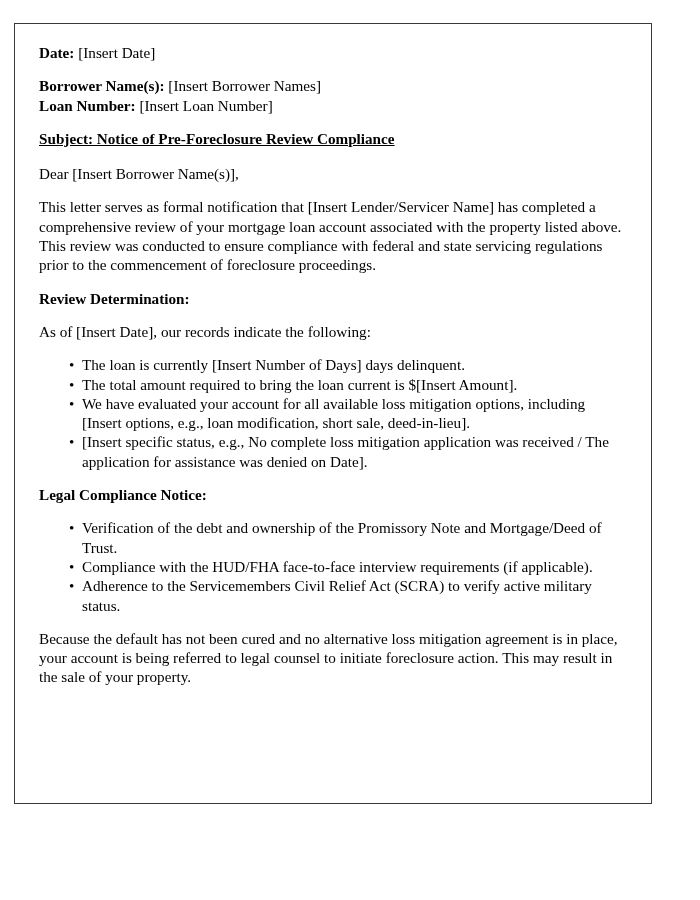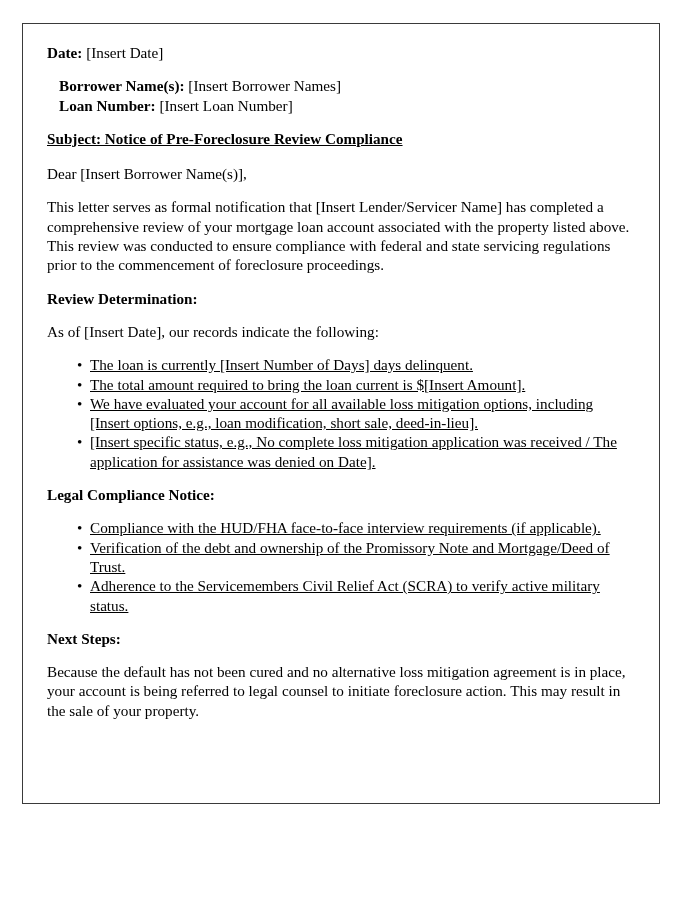--- a/index.html
+++ b/index.html
@@ -10,21 +10,21 @@
   }
   body {
     width: 700px;
     height: 900px;
     overflow: hidden;
     font-family: "Liberation Serif", "DejaVu Serif", serif;
     color: #000000;
   }
   #page-frame {
     position: absolute;
-    left: 22px;
+    left: 14px;
     top: 23px;
     width: 638px;
     height: 781px;
     border: 1px solid #3a3a3a;
     box-sizing: border-box;
     background: #ffffff;
     overflow: hidden;
   }
   #doc-body {
     position: absolute;
@@ -32,21 +32,21 @@
     top: 19px;
     width: 586px;
     font-size: 15.2px;
     line-height: 19.3px;
     text-align: left;
   }
   .blk {
     margin: 0 0 14px 0;
   }
   .tight-group {
-    margin: 0 0 14px 12px;
+    margin: 0 0 14px 0;
   }
   .tight-group .line {
     margin: 0;
   }
   .b {
     font-weight: bold;
   }
   .heading {
     font-weight: bold;
     margin: 0 0 14px 0;
@@ -58,21 +58,20 @@
   }
   ul.doc-list {
     list-style: none;
     margin: 0 0 14px 0;
     padding: 0;
   }
   ul.doc-list > li {
     position: relative;
     padding-left: 43px;
     margin: 0 0 0 0;
-    text-decoration: underline;
   }
   ul.doc-list > li::before {
     content: "\2022";
     position: absolute;
     left: 30px;
     top: 0;
     font-size: 15.2px;
     line-height: 19.3px;
   }
 </style>
@@ -111,25 +110,24 @@
         <li>The loan is currently [Insert Number of Days] days delinquent.</li>
         <li>The total amount required to bring the loan current is $[Insert Amount].</li>
         <li>We have evaluated your account for all available loss mitigation options, including [Insert options, e.g., loan modification, short sale, deed-in-lieu].</li>
         <li>[Insert specific status, e.g., No complete loss mitigation application was received / The application for assistance was denied on Date].</li>
       </ul>
     </div>
 
     <div>
       <div class="heading">Legal Compliance Notice:</div>
       <ul class="doc-list">
+        <li>Verification of the debt and ownership of the Promissory Note and Mortgage/Deed of Trust.</li>
         <li>Compliance with the HUD/FHA face-to-face interview requirements (if applicable).</li>
-        <li>Verification of the debt and ownership of the Promissory Note and Mortgage/Deed of Trust.</li>
         <li>Adherence to the Servicemembers Civil Relief Act (SCRA) to verify active military status.</li>
       </ul>
     </div>
 
     <div>
-      <div class="heading">Next Steps:</div>
       <div class="blk">Because the default has not been cured and no alternative loss mitigation agreement is in place, your account is being referred to legal counsel to initiate foreclosure action. This may result in the sale of your property.</div>
     </div>
 
   </div>
 </div>
 
 </body></html>

